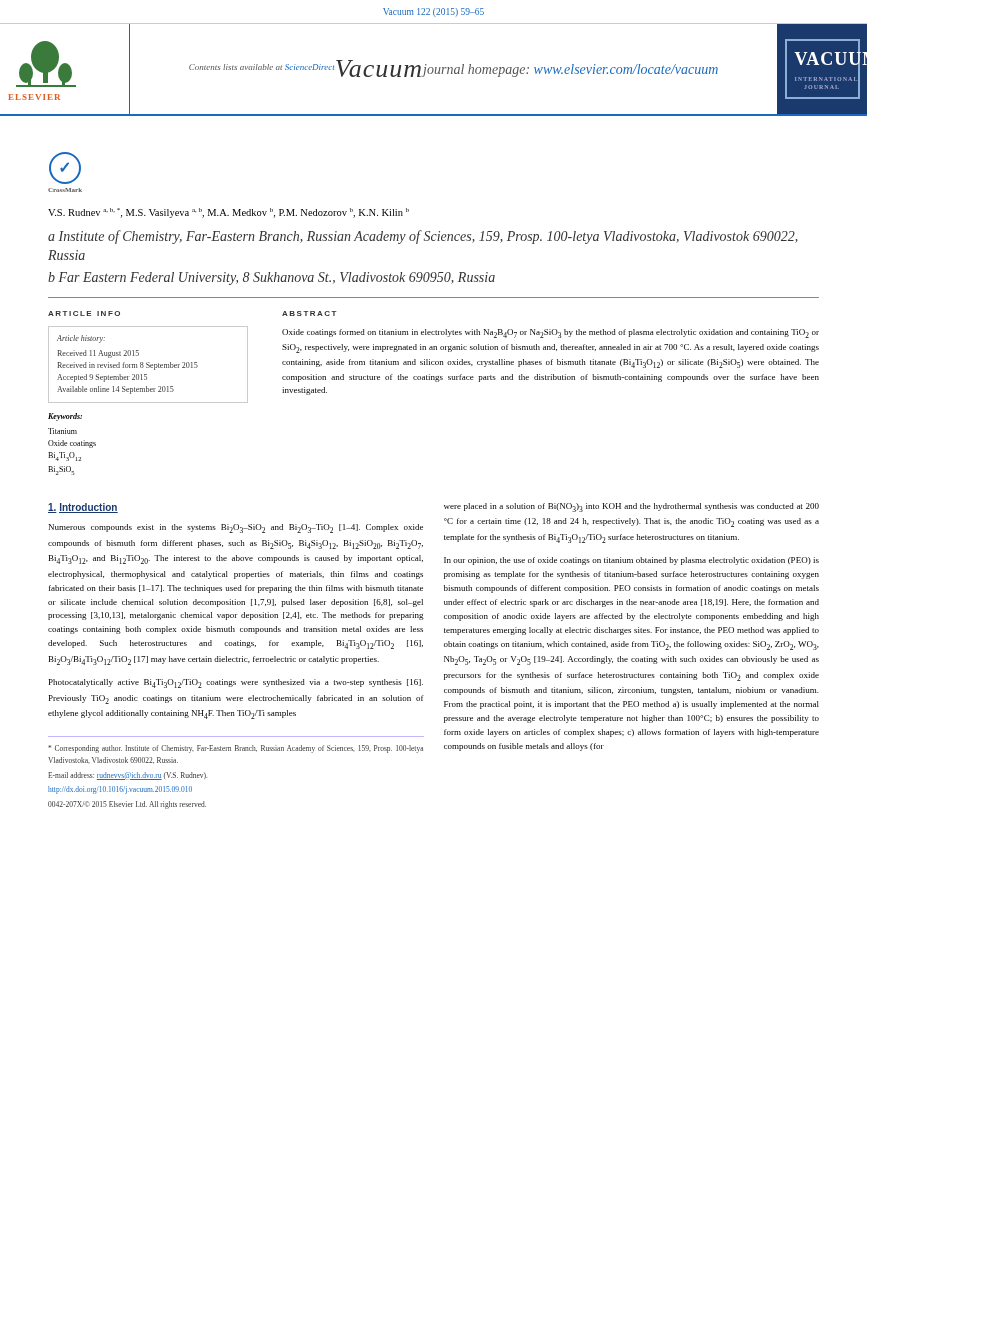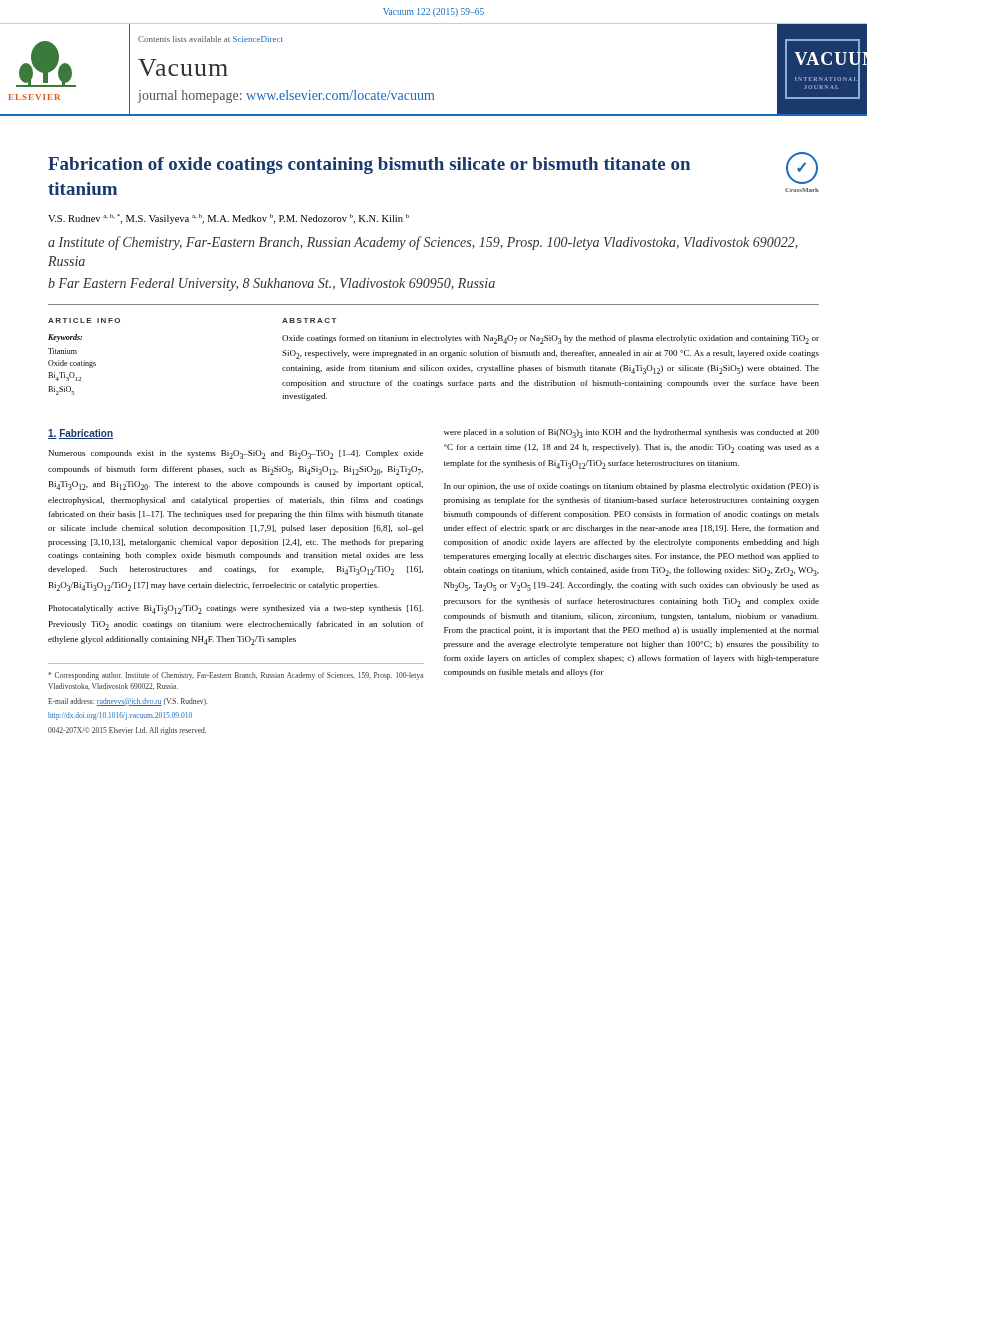--- a/index.html
+++ b/index.html
@@ -46,23 +46,25 @@
     .elsevier-name {
       color: #e05a1a;
       font-size: 9px;
       font-weight: bold;
       margin-top: 4px;
       letter-spacing: 1px;
     }
     .journal-info {
       flex: 1;
       display: flex;
-      flex-direction: column;
+      flex-direction: row;
+      align-items: center;
       justify-content: center;
       padding: 8px;
+      font-style: italic;
     }
     .journal-info .contents-line {
       font-size: 9px;
       color: #555;
       margin-bottom: 4px;
     }
     .journal-info .sciencedirect-link {
       color: #1a6abf;
     }
     .journal-title {
@@ -321,41 +323,47 @@
       <div class="vacuum-badge-inner">
         <div class="v-big">VACUUM</div>
         <div style="font-size:6px; color:#aac; margin-top:2px;">INTERNATIONAL JOURNAL</div>
       </div>
     </div>
   </div>
 
   <div class="main-content">
 
     <div class="article-title">
-      <div class="article-title-text">Fabrication of oxide coatings containing bismuth silicate or bismuth titanate on titanium</div>
       <div class="crossmark-badge">
         <div class="crossmark-logo">✓</div>
         <span>CrossMark</span>
       </div>
     </div>
 
     <div class="authors">
       <span>V.S. Rudnev <sup>a, b, *</sup>, M.S. Vasilyeva <sup>a, b</sup>, M.A. Medkov <sup>b</sup>, P.M. Nedozorov <sup>b</sup>, K.N. Kilin <sup>b</sup></span>
     </div>
 
     <div class="affil">a Institute of Chemistry, Far-Eastern Branch, Russian Academy of Sciences, 159, Prosp. 100-letya Vladivostoka, Vladivostok 690022, Russia</div>
     <div class="affil">b Far Eastern Federal University, 8 Sukhanova St., Vladivostok 690950, Russia</div>
 
     <hr class="divider">
 
     <div class="two-col">
 
       <div class="col-left">
         <div class="section-header">Article Info</div>
 
+        <div class="info-block">
+          <div class="info-label">Article history:</div>
+          <div class="info-row">Received 11 August 2015</div>
+          <div class="info-row">Received in revised form 8 September 2015</div>
+          <div class="info-row">Accepted 9 September 2015</div>
+          <div class="info-row">Available online 14 September 2015</div>
+        </div>
 
         <div class="keywords-block">
           <div class="kw-label">Keywords:</div>
           <div class="kw-item">Titanium</div>
           <div class="kw-item">Oxide coatings</div>
           <div class="kw-item">Bi<sub>4</sub>Ti<sub>3</sub>O<sub>12</sub></div>
           <div class="kw-item">Bi<sub>2</sub>SiO<sub>5</sub></div>
         </div>
       </div>
 
@@ -366,21 +374,21 @@
         </div>
       </div>
     </div>
 
     <div class="body-columns">
 
       <div class="body-col">
 
         <div class="section-title">
           <span>1.</span>
-          <span> <span style="color:#1a3a6e; text-decoration:underline;">Fabrication</span></span>
+          <span> <span style="color:#1a3a6e; text-decoration:underline;">Introduction</span></span>
         </div>
 
         <div class="body-para">
           Numerous compounds exist in the systems Bi<sub>2</sub>O<sub>3</sub>–SiO<sub>2</sub> and Bi<sub>2</sub>O<sub>3</sub>–TiO<sub>2</sub> [1–4]. Complex oxide compounds of bismuth form different phases, such as Bi<sub>2</sub>SiO<sub>5</sub>, Bi<sub>4</sub>Si<sub>3</sub>O<sub>12</sub>, Bi<sub>12</sub>SiO<sub>20</sub>, Bi<sub>2</sub>Ti<sub>2</sub>O<sub>7</sub>, Bi<sub>4</sub>Ti<sub>3</sub>O<sub>12</sub>, and Bi<sub>12</sub>TiO<sub>20</sub>. The interest to the above compounds is caused by important optical, electrophysical, thermophysical and catalytical properties of materials, thin films and coatings fabricated on their basis [1–17]. The techniques used for preparing the thin films with bismuth titanate or silicate include chemical solution decomposition [1,7,9], pulsed laser deposition [6,8], sol–gel processing [3,10,13], metalorganic chemical vapor deposition [2,4], etc. The methods for preparing coatings containing both complex oxide bismuth compounds and transition metal oxides are less developed. Such heterostructures and coatings, for example, Bi<sub>4</sub>Ti<sub>3</sub>O<sub>12</sub>/TiO<sub>2</sub> [16], Bi<sub>2</sub>O<sub>3</sub>/Bi<sub>4</sub>Ti<sub>3</sub>O<sub>12</sub>/TiO<sub>2</sub> [17] may have certain dielectric, ferroelectric or catalytic properties.
         </div>
 
         <div class="body-para">
           Photocatalytically active Bi<sub>4</sub>Ti<sub>3</sub>O<sub>12</sub>/TiO<sub>2</sub> coatings were synthesized via a two-step synthesis [16]. Previously TiO<sub>2</sub> anodic coatings on titanium were electrochemically fabricated in an solution of ethylene glycol additionally containing NH<sub>4</sub>F. Then TiO<sub>2</sub>/Ti samples
         </div>
 

